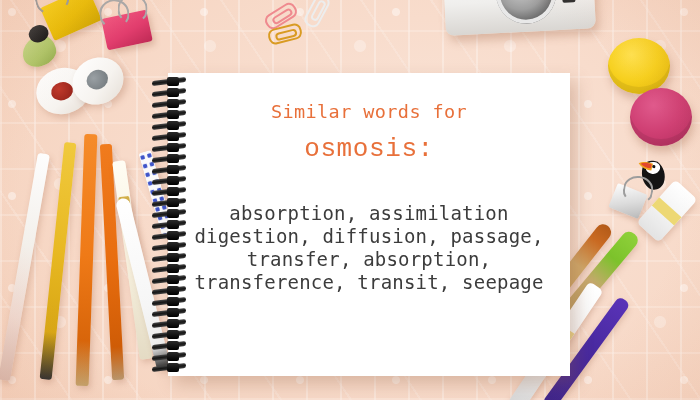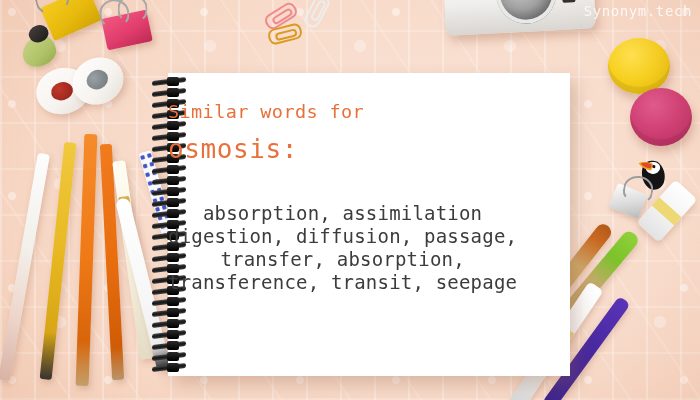--- a/index.html
+++ b/index.html
@@ -278,36 +278,37 @@
     border-radius: 2px;
   }
 
   
   .content {
     position: absolute;
     left: 16px; top: 0;
     width: 402px; height: 303px;
     display: flex;
     flex-direction: column;
-    align-items: flex-start;
+    align-items: center;
     z-index: 4;
   }
   .title-line {
     margin-top: 28px;
     font-size: 18.5px;
     letter-spacing: .4px;
     color: #e8703a;
     white-space: nowrap;
   }
   .word-main {
     margin-top: 12px;
     font-size: 26px;
     letter-spacing: .6px;
     color: #e8703a;
     white-space: nowrap;
+    font-family: Liberation Mono, monospace;
   }
   .synlist {
     margin-top: 38px;
     text-align: center;
     font-size: 19px;
     line-height: 23px;
     color: #3c3c3c;
     letter-spacing: .2px;
     white-space: nowrap;
   }
@@ -414,15 +415,14 @@
       <div class="word-main">osmosis:</div>
       <div class="synlist">
         <div>absorption, assimilation</div>
         <div>digestion, diffusion, passage,</div>
         <div>transfer, absorption,</div>
         <div>transference, transit, seepage</div>
       </div>
     </div>
   </div>
 
-  <div class="watermark">Synonym.tech</div>
 
 </div>
 
 </body></html>

